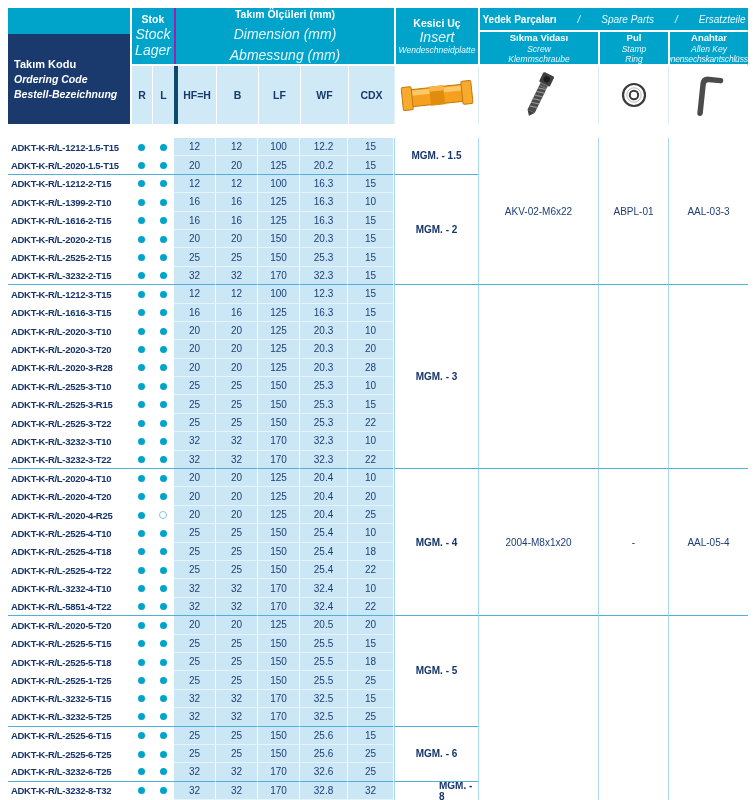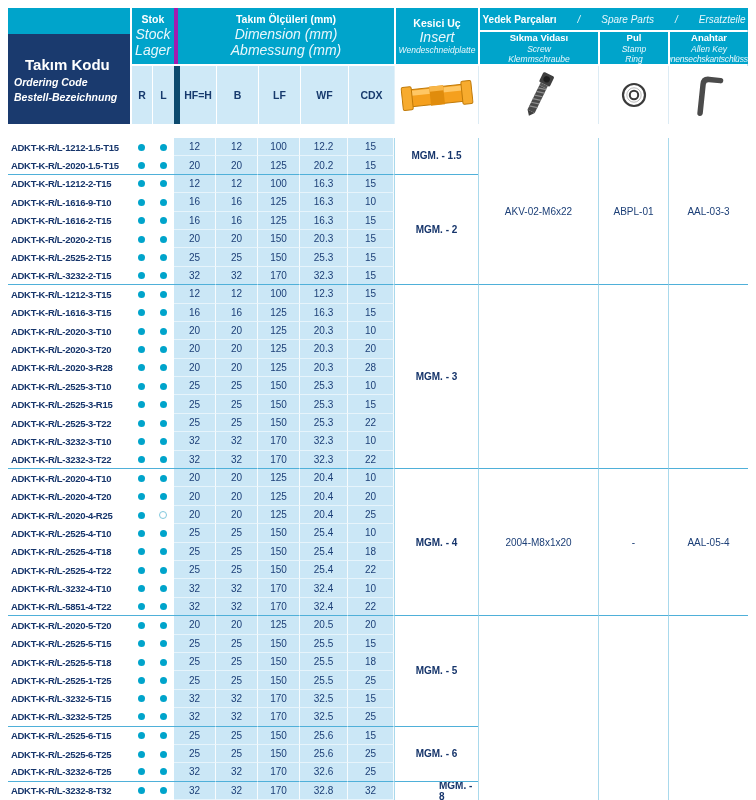--- a/index.html
+++ b/index.html
@@ -33,42 +33,42 @@
   .h-screw .l1, .h-pul .l1, .h-key .l1 { font-size: 9.5px; }
   .h-screw .l2, .h-pul .l2, .h-key .l2 { font-size: 8.5px; }
 
   .h-code { grid-column: 1; grid-row: 1 / 4; background: #00a4cb; position: relative; }
   .navy-box {
     position: absolute; left: 0; right: 0; bottom: 0; height: 90px;
     background: #1a3a6e; color: #fff;
     display: flex; flex-direction: column; justify-content: center;
     padding-left: 6px; gap: 3px;
   }
-  .nb1 { font-weight: bold; font-size: 15px; margin-left: 11px; }
+  .nb1 { font-weight: bold; font-size: 11px; }
   .nb2 { font-weight: bold; font-style: italic; font-size: 10.5px; }
 
   .h-stok   { grid-column: 2 / 4; grid-row: 1 / 3; border-left: 2px solid #fff; }
-  .h-dims   { grid-column: 4 / 9; grid-row: 1 / 3; border-left: 4px solid #a21caf; }
+  .h-dims   { grid-column: 4 / 9; grid-row: 1 / 3; border-left: 2px solid #a21caf; justify-content: space-between; }
   .h-insert { grid-column: 9;     grid-row: 1 / 3; border-left: 2px solid #fff; }
   .h-band   { grid-column: 10 / 13; grid-row: 1; border-left: 2px solid #fff;
               flex-direction: row; gap: 21px; font-size: 10px; }
   .b-bold { font-weight: bold; }
   .b-it   { font-style: italic; color: #e8f7fc; }
   .h-screw { grid-column: 10; grid-row: 2; border-left: 2px solid #fff; }
   .h-pul   { grid-column: 11; grid-row: 2; border-left: 2px solid #fff; }
   .h-key   { grid-column: 12; grid-row: 2; border-left: 2px solid #fff; }
 
   .h-sub {
     grid-row: 3; background: #cfe9f7; color: #173a6d;
     font-weight: bold; font-size: 10.5px;
     display: flex; align-items: center; justify-content: center;
   }
   .sub-r  { grid-column: 2; border-left: 2px solid #fff; }
   .sub-l  { grid-column: 3; border-left: 1px solid #fff; }
-  .sub-hf { grid-column: 4; border-left: 6px solid #0c4a6e; }
+  .sub-hf { grid-column: 4; border-left: 4px solid #0c4a6e; }
   .sub-b  { grid-column: 5; border-left: 1px solid #fff; }
   .sub-lf { grid-column: 6; border-left: 1px solid #fff; }
   .sub-wf { grid-column: 7; border-left: 1px solid #fff; }
   .sub-cdx{ grid-column: 8; border-left: 1px solid #fff; }
 
   .h-ic { grid-row: 3; background: #fff; display: flex; align-items: center; justify-content: center; }
   .ic-insert { grid-column: 9;  border-left: 1px solid #e2f1f9; }
   .ic-screw  { grid-column: 10; border-left: 1px solid #dcebf4; }
   .ic-ring   { grid-column: 11; border-left: 1px solid #dcebf4; }
   .ic-key    { grid-column: 12; border-left: 1px solid #dcebf4; }
@@ -234,21 +234,21 @@
         <div class="dot"></div>
       </div>
       <div class="cell dotc" style="grid-area: 3 / 3;">
         <div class="dot"></div>
       </div>
       <div class="cell dim" style="grid-area: 3 / 4;">12</div>
       <div class="cell dim" style="grid-area: 3 / 5;">12</div>
       <div class="cell dim" style="grid-area: 3 / 6;">100</div>
       <div class="cell dim" style="grid-area: 3 / 7;">16.3</div>
       <div class="cell dim" style="grid-area: 3 / 8;">15</div>
-      <div class="cell code" style="grid-area: 4 / 1;">ADKT-K-R/L-1616-9-T10</div>
+      <div class="cell code" style="grid-area: 4 / 1;">ADKT-K-R/L-1399-2-T10</div>
       <div class="cell dotc" style="grid-area: 4 / 2;">
         <div class="dot"></div>
       </div>
       <div class="cell dotc" style="grid-area: 4 / 3;">
         <div class="dot"></div>
       </div>
       <div class="cell dim" style="grid-area: 4 / 4;">16</div>
       <div class="cell dim" style="grid-area: 4 / 5;">16</div>
       <div class="cell dim" style="grid-area: 4 / 6;">125</div>
       <div class="cell dim" style="grid-area: 4 / 7;">16.3</div>

